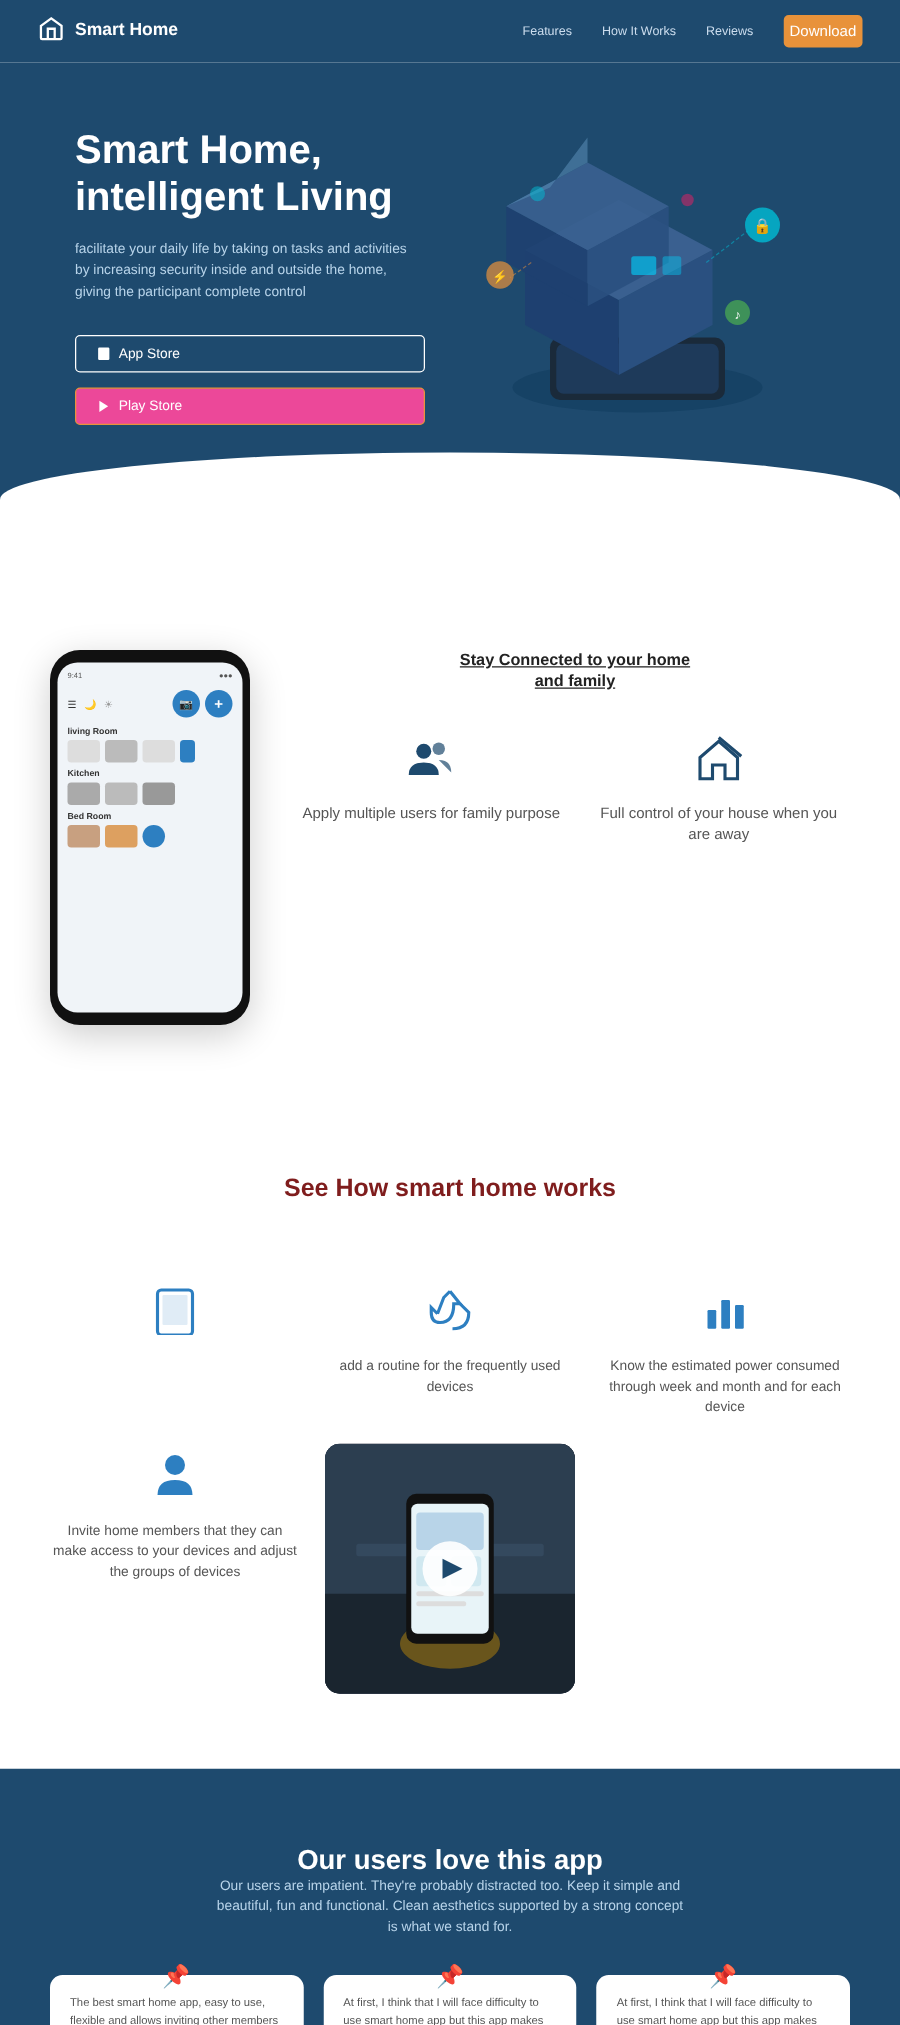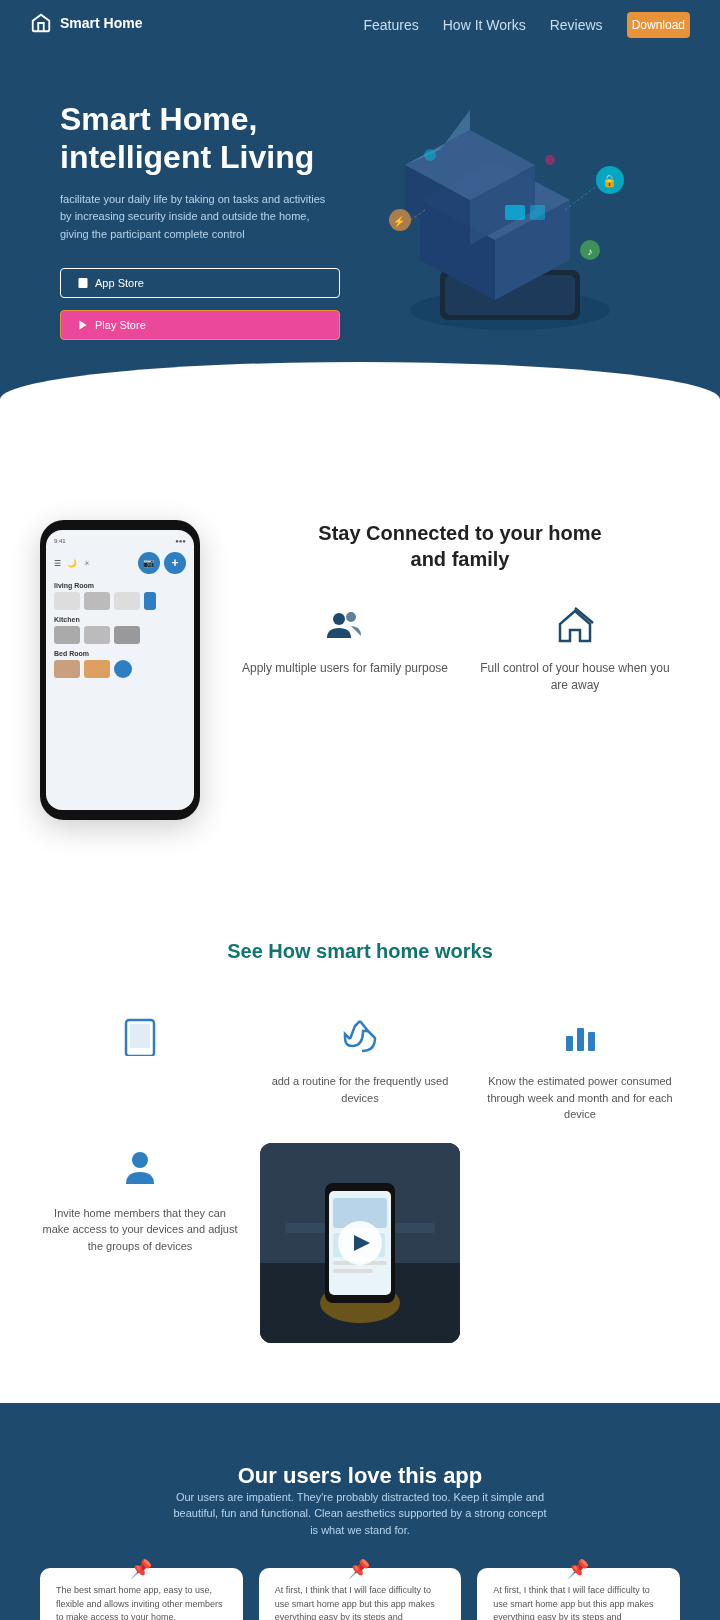--- a/index.html
+++ b/index.html
@@ -11,21 +11,21 @@
       display: flex;
       align-items: flex-start;
       justify-content: space-between;
       padding: 12px 30px;
       position: relative;
       z-index: 10;
     }
     .navbar-brand { display: flex; align-items: center; gap: 8px; color: #fff; font-size: 14px; font-weight: 600; }
     .navbar-brand svg { width: 22px; height: 22px; }
     .navbar-links { display: flex; align-items: center; gap: 24px; }
-    .navbar-links a { color: #cde; font-size: 14px; text-decoration: none; }
+    .navbar-links a { color: #cde; font-size: 10px; text-decoration: none; }
     .navbar-links .btn-download {
       background: #e8923a;
       color: #fff;
       padding: 6px 5px;
       border-radius: 4px;
       font-size: 12px;
       text-decoration: none;
     }
 
     
@@ -137,26 +137,27 @@
     .phone-device-item {
       width: 26px;
       height: 18px;
       background: #ddd;
       border-radius: 3px;
     }
     .phone-device-item.active { background: #2d7fc1; }
 
     .features-right { flex: 1; }
     .features-title {
-      font-size: 20px;
+      font-size: 13px;
       font-weight: 700;
       color: #222;
       text-align: center;
       margin-bottom: 30px;
       line-height: 1.3;
+      text-decoration: underline;
     }
     .features-grid {
       display: grid;
       grid-template-columns: 1fr 1fr;
       gap: 20px;
     }
     .feature-card { text-align: center; }
     .feature-icon {
       width: 48px;
       height: 48px;
@@ -173,23 +174,23 @@
     }
 
     
     .how-section {
       padding: 60px 40px;
       background: #fff;
     }
     .section-title {
       font-size: 20px;
       font-weight: 800;
-      color: #0f766e;
+      color: #7f1d1d;
       text-align: center;
-      margin-bottom: 48px;
+      margin-bottom: 60px;
     }
     .how-card { text-align: center; }
     .how-icon {
       width: 50px;
       height: 50px;
       margin: 0 auto 12px;
       display: flex;
       align-items: center;
       justify-content: center;
     }

